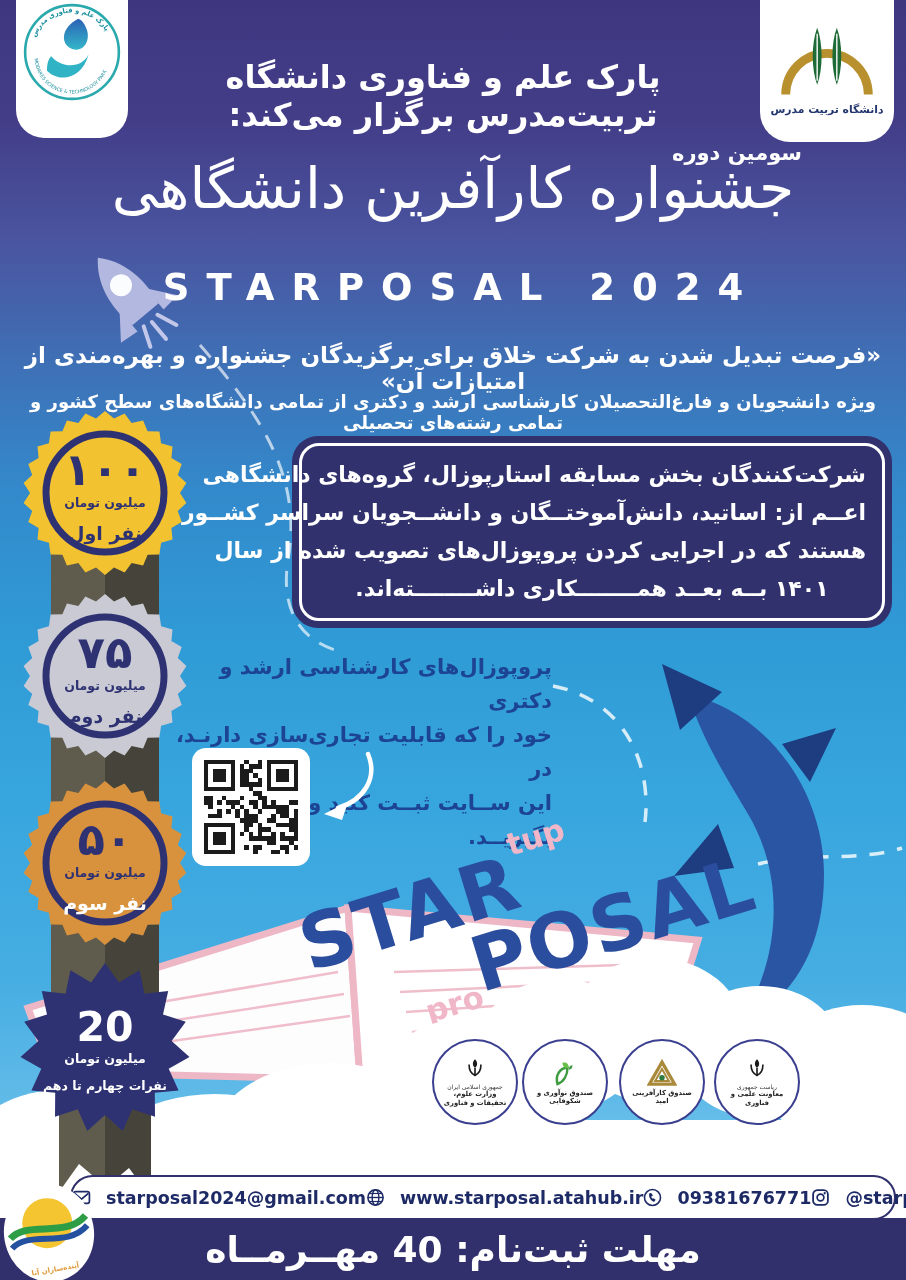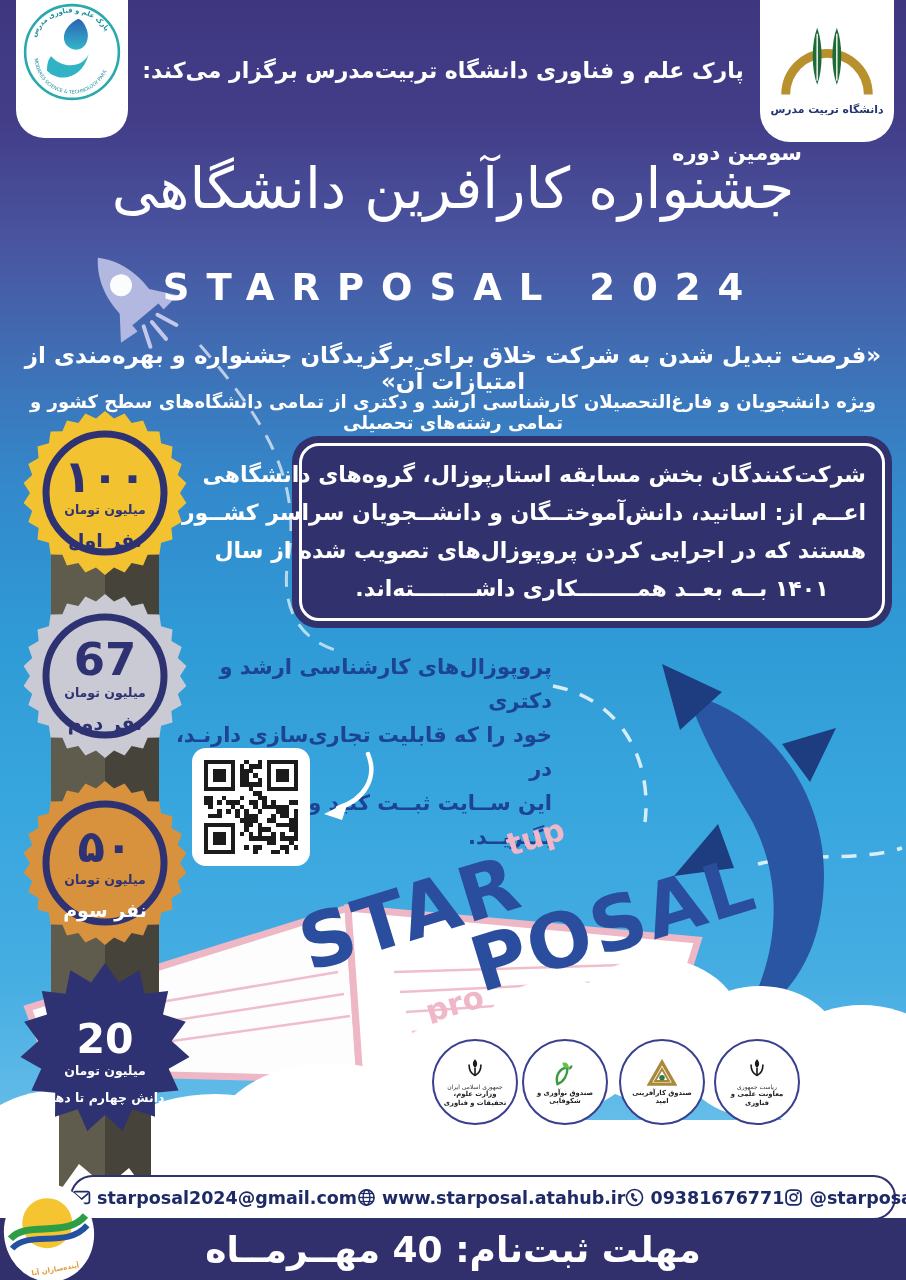--- a/index.html
+++ b/index.html
@@ -5,36 +5,36 @@
   *{margin:0;padding:0;box-sizing:border-box}
   body{font-family:"DejaVu Sans","Liberation Sans",sans-serif;background:#222}
   .poster{position:relative;width:906px;height:1280px;margin:0 auto;overflow:hidden;
     background:linear-gradient(180deg,#3e3780 0%,#433c87 9%,#4a55a0 19%,#3f6fb5 28%,
       #3389cb 38%,#2f9bd6 50%,#38a6de 63%,#45ade2 76%,#66bde9 88%,#8fd0f0 100%);}
   .abs{position:absolute}
   .rtl{direction:rtl;unicode-bidi:embed}
   
   .tab-left{left:16px;top:0;width:112px;height:138px;background:#fff;border-radius:0 0 28px 28px;display:flex;align-items:flex-start;justify-content:center;z-index:5}
   .tab-right{left:760px;top:0;width:134px;height:142px;background:#fff;border-radius:0 0 30px 30px;display:flex;align-items:center;justify-content:center;z-index:5}
-  .presenter{left:130px;right:150px;top:58px;text-align:center;color:#fff;font-size:22px;font-weight:bold;z-index:4}
+  .presenter{left:130px;right:150px;top:58px;text-align:center;color:#fff;font-size:32px;font-weight:bold;z-index:4}
   .edition{right:104px;top:141px;color:#fff;font-size:21px;font-weight:bold;z-index:4}
   .main-title{left:0;right:0;top:155px;text-align:center;color:#fff;font-size:57px;font-weight:normal;z-index:4}
   .event-name{left:0;right:0;top:266px;text-align:center;color:#fff;font-size:37px;font-weight:bold;letter-spacing:17px;text-indent:17px;z-index:4}
   .quote{left:0;right:0;top:342px;text-align:center;color:#fff;font-size:23px;font-weight:bold;z-index:4}
   .audience{left:0;right:0;top:391px;text-align:center;color:#fff;font-size:18px;font-weight:bold;z-index:4}
   .rocket{left:52px;top:238px;width:156px;height:116px;z-index:4}
   
   .info-box{left:292px;top:436px;width:600px;height:192px;background:#31316e;border-radius:26px;padding:7px;z-index:4}
   .info-inner{border:3px solid #fff;border-radius:20px;height:100%;display:flex;flex-direction:column;justify-content:center;padding:4px 16px}
   .info-inner div{color:#fff;font-size:22px;font-weight:bold;line-height:38px;text-align:center;white-space:nowrap}
   
   .medal{left:15px;width:180px;height:252px;z-index:7}
   .m1{top:405px}.m2{top:588px}.m3{top:775px}.m4{top:960px}
   .medal svg{position:absolute;inset:0}
-  .medal-text{position:absolute;left:20px;top:34px;width:140px;height:112px;display:flex;flex-direction:column;align-items:center;justify-content:flex-end;text-align:center}
+  .medal-text{position:absolute;left:20px;top:34px;width:140px;height:112px;display:flex;flex-direction:column;align-items:center;justify-content:center;text-align:center}
   .amt{font-size:45px;font-weight:bold;line-height:1;color:#2e3273}
   .unit{font-size:12.5px;font-weight:bold;margin-top:3px;color:#2e3273}
   .rank{font-size:19px;font-weight:bold;margin-top:12px;color:#2e3273}
   .m3 .rank{color:#fff}
   .m4 .amt,.m4 .unit,.m4 .rank{color:#fff}
   .m4 .amt{font-size:41px}
   .m4 .rank{font-size:12.5px;line-height:1.25}
   
   .cta{left:160px;top:650px;width:392px;text-align:right;color:#1c4394;font-weight:bold;font-size:21px;line-height:34px;z-index:4}
   .qr-wrap{left:192px;top:748px;width:118px;height:118px;background:#fff;border-radius:14px;padding:12px;z-index:4}
@@ -52,21 +52,21 @@
   .wm-pro{left:100px;top:138px;font-size:31px;color:#f0b7c8}
   .clouds{left:0;top:940px;width:906px;height:340px;z-index:5}
   
   .partner{top:1039px;width:86px;height:86px;background:#fff;border:2px solid #3a3f8f;border-radius:50%;display:flex;flex-direction:column;align-items:center;justify-content:center;text-align:center;z-index:6;padding:4px}
   .p1{left:432px}.p2{left:522px}.p3{left:619px}.p4{left:714px}
   .partner .cap-top{font-size:6px;color:#333;line-height:1.2}
   .partner .cap{font-size:6.8px;color:#222;font-weight:bold;line-height:1.25}
   
   .address-pill{left:233px;top:1129px;width:662px;height:42px;background:#fff;border:2.5px solid #31316e;border-radius:21px;display:flex;align-items:center;justify-content:center;color:#1d2a66;font-weight:bold;font-size:19px;z-index:7}
   .contact-pill{left:70px;top:1175px;width:826px;height:45px;background:#fff;border:2.5px solid #31316e;border-radius:23px;display:flex;align-items:center;justify-content:space-evenly;color:#1d2a66;font-weight:bold;font-size:17.5px;z-index:7}
-  .contact-item{display:flex;align-items:flex-start;gap:6px}
+  .contact-item{display:flex;align-items:flex-start;gap:15px}
   .bottom-bar{left:0;top:1218px;width:906px;height:62px;background:#32306c;display:flex;align-items:center;justify-content:center;color:#fff;font-size:36px;font-weight:bold;z-index:6}
   .footer-logo{left:4px;top:1184px;width:90px;height:98px;transform:rotate(-10deg);background:#fff;border-radius:50%;z-index:8;display:flex;flex-direction:column;align-items:center;justify-content:flex-end;overflow:hidden;padding-bottom:8px}
   .footer-logo .sun{position:absolute;left:20px;top:14px;width:50px;height:50px;border-radius:50%;background:#f5c431}
   .footer-logo .cap{position:relative;font-size:7px;color:#e09a3a;font-weight:bold;z-index:2}
   .footer-logo svg{position:absolute;left:0;top:18px}
 </style>
 </head>
 <body>
 
 <div class="poster">
@@ -153,21 +153,21 @@
     </div>
   </div>
   <div class="abs medal m2">
     <svg viewBox="0 0 180 252">
       <polygon points="36,120 90,148 90,238 62,212 36,244" fill="#5f5b4d"></polygon>
       <polygon points="144,120 90,148 90,240 118,216 144,250" fill="#46443a"></polygon>
       <polygon fill="#c9cad3" points="90.0,6.0 99.0,13.5 109.6,8.4 116.6,17.9 128.1,15.4 132.6,26.3 144.4,26.6 146.1,38.3 157.5,41.4 156.4,53.1 166.7,58.9 162.8,70.1 171.4,78.1 165.0,88.0 171.4,97.9 162.8,105.9 166.7,117.1 156.4,122.9 157.5,134.6 146.1,137.7 144.4,149.4 132.6,149.7 128.1,160.6 116.6,158.1 109.6,167.6 99.0,162.5 90.0,170.0 81.0,162.5 70.4,167.6 63.4,158.1 51.9,160.6 47.4,149.7 35.6,149.4 33.9,137.7 22.5,134.6 23.6,122.9 13.3,117.1 17.2,105.9 8.6,97.9 15.0,88.0 8.6,78.1 17.2,70.1 13.3,58.9 23.6,53.1 22.5,41.4 33.9,38.3 35.6,26.6 47.4,26.3 51.9,15.4 63.4,17.9 70.4,8.4 81.0,13.5"></polygon>
       <circle cx="90" cy="88" r="59" fill="none" stroke="#2e3273" stroke-width="7"></circle>
     </svg>
     <div class="medal-text rtl">
-      <div class="amt">67</div>
+      <div class="amt">۷۵</div>
       <div class="unit">میلیون تومان</div>
       <div class="rank">نفر دوم</div>
     </div>
   </div>
   <div class="abs medal m3">
     <svg viewBox="0 0 180 252">
       <polygon points="36,120 90,148 90,238 62,212 36,244" fill="#5f5b4d"></polygon>
       <polygon points="144,120 90,148 90,240 118,216 144,250" fill="#46443a"></polygon>
       <polygon fill="#d8923e" points="90.0,6.0 99.0,13.5 109.6,8.4 116.6,17.9 128.1,15.4 132.6,26.3 144.4,26.6 146.1,38.3 157.5,41.4 156.4,53.1 166.7,58.9 162.8,70.1 171.4,78.1 165.0,88.0 171.4,97.9 162.8,105.9 166.7,117.1 156.4,122.9 157.5,134.6 146.1,137.7 144.4,149.4 132.6,149.7 128.1,160.6 116.6,158.1 109.6,167.6 99.0,162.5 90.0,170.0 81.0,162.5 70.4,167.6 63.4,158.1 51.9,160.6 47.4,149.7 35.6,149.4 33.9,137.7 22.5,134.6 23.6,122.9 13.3,117.1 17.2,105.9 8.6,97.9 15.0,88.0 8.6,78.1 17.2,70.1 13.3,58.9 23.6,53.1 22.5,41.4 33.9,38.3 35.6,26.6 47.4,26.3 51.9,15.4 63.4,17.9 70.4,8.4 81.0,13.5"></polygon>
       <circle cx="90" cy="88" r="59" fill="none" stroke="#2e3273" stroke-width="7"></circle>
@@ -180,21 +180,21 @@
   </div>
   <div class="abs medal m4">
     <svg viewBox="0 0 180 252">
       <polygon points="44,130 90,152 90,226 64,204 44,232" fill="#5f5b4d"></polygon>
       <polygon points="136,130 90,152 90,228 114,208 136,238" fill="#46443a"></polygon>
       <polygon fill="#2e3273" points="90.0,3.0 103.9,22.5 124.6,10.3 129.4,33.8 153.2,31.1 148.0,54.5 170.8,61.7 156.6,81.0 174.5,96.9 153.7,108.7 163.6,130.5 139.8,132.8 140.0,156.8 117.3,149.2 107.7,171.1 90.0,155.0 72.3,171.1 62.7,149.2 40.0,156.8 40.2,132.8 16.4,130.5 26.3,108.7 5.5,96.9 23.4,81.0 9.2,61.7 32.0,54.5 26.8,31.1 50.6,33.8 55.4,10.3 76.1,22.5"></polygon>
     </svg>
     <div class="medal-text rtl">
       <div class="amt">20</div>
       <div class="unit">میلیون تومان</div>
-      <div class="rank">دانش چهارم تا دهم</div>
+      <div class="rank">نفرات چهارم تا دهم</div>
     </div>
   </div>
 
   <div class="abs cta rtl">
     <div>پروپوزال‌های کارشناسی ارشد و دکتری</div>
     <div>خود را که قابلیت تجاری‌سازی دارنـد، در</div>
     <div>این ســایت ثبــت کنید و جــایزه بگیریــد.</div>
   </div>
 
   <div class="abs qr-wrap">

